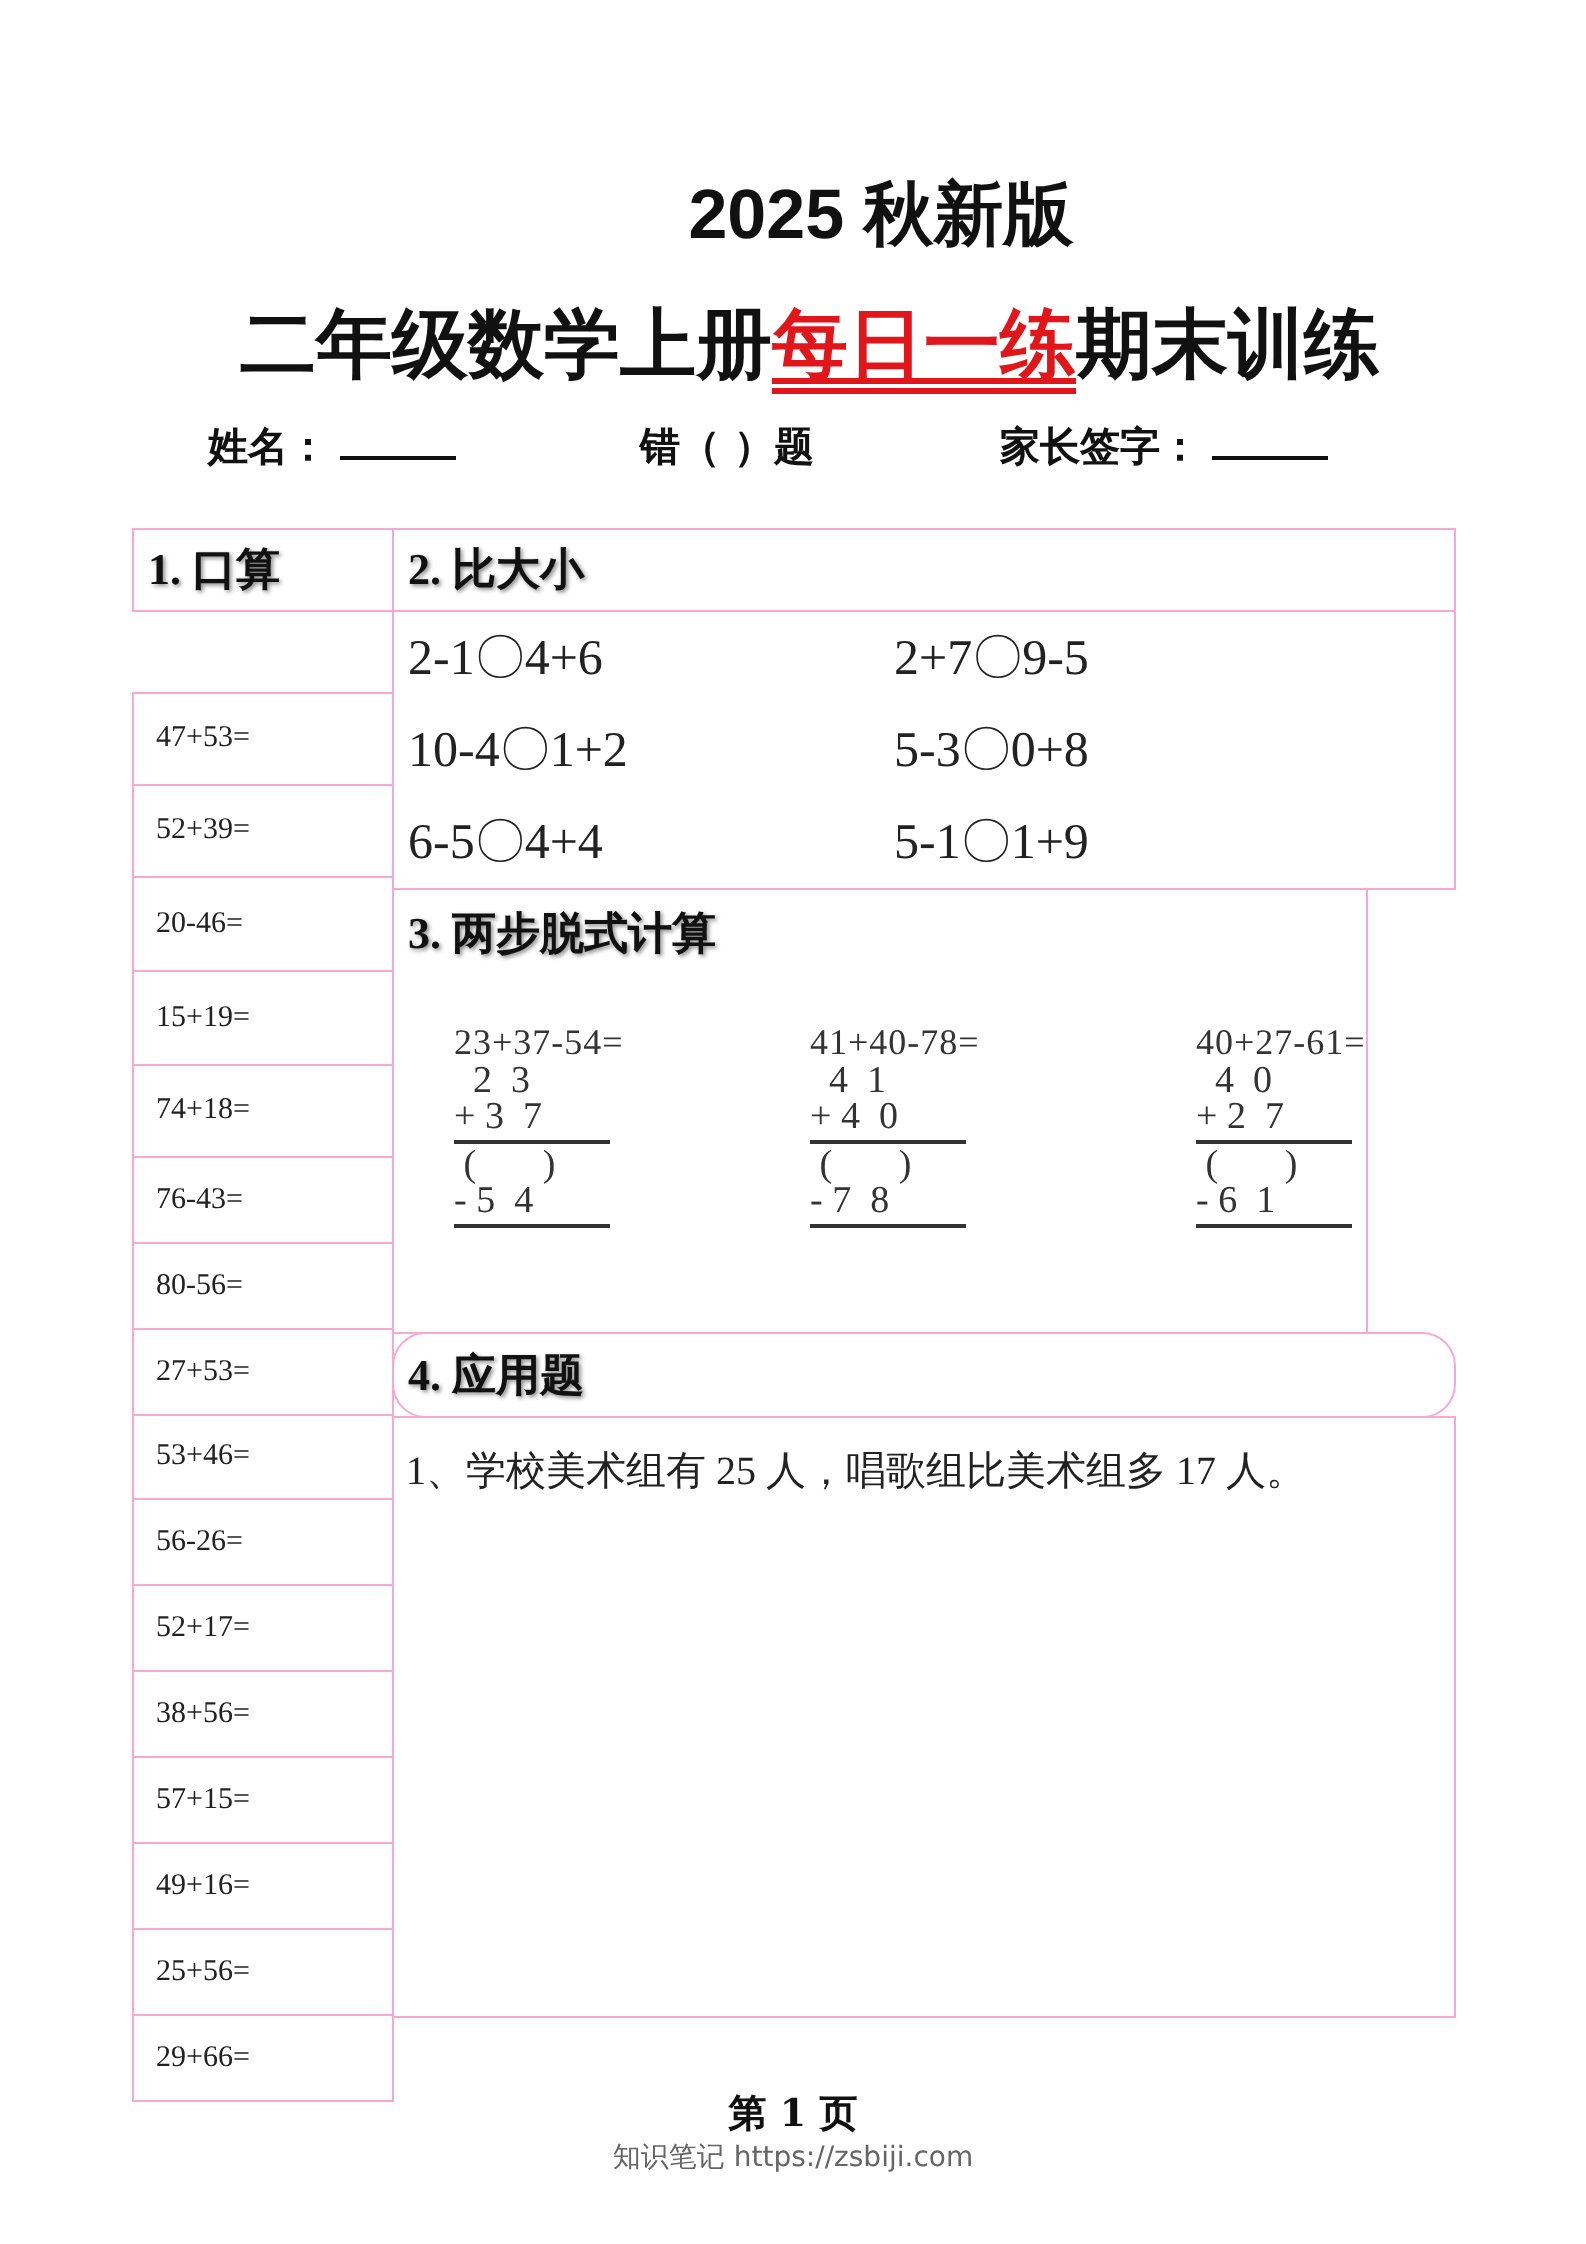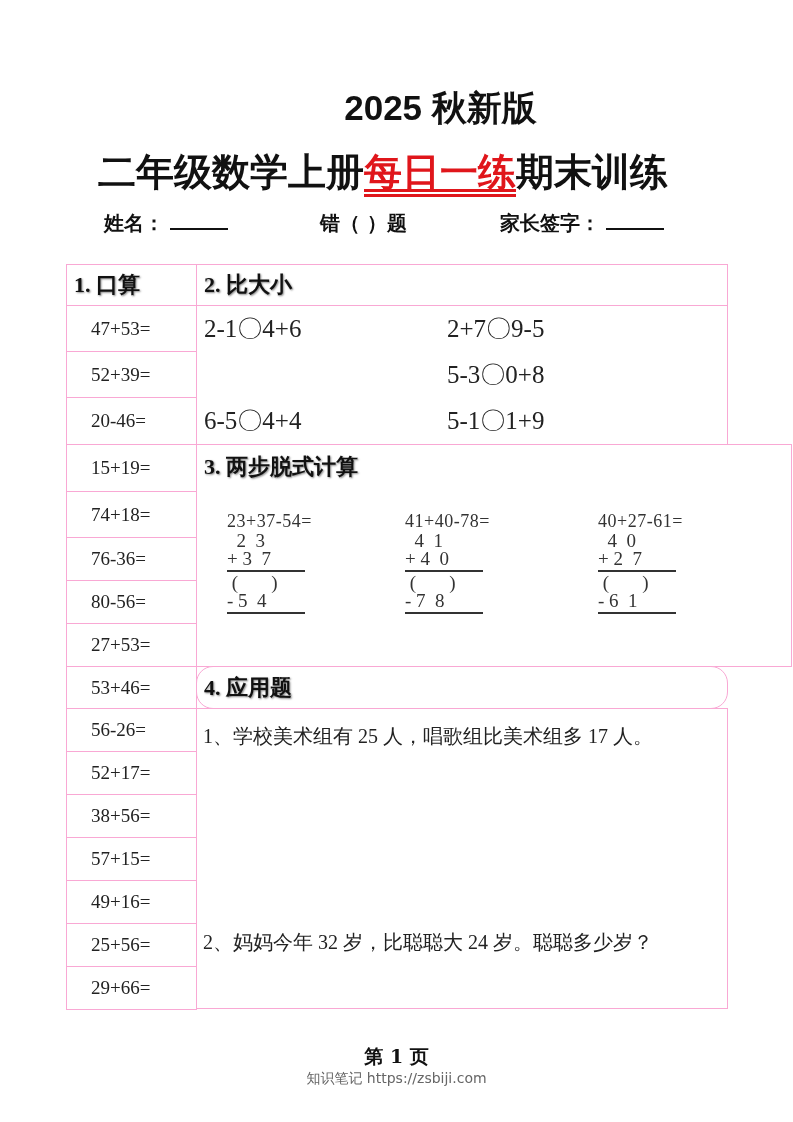--- a/index.html
+++ b/index.html
@@ -1,26 +1,26 @@
 <!DOCTYPE html>
 <html><head>
 <meta charset="utf-8">
 <style>
   html, body { margin: 0; padding: 0; background: #ffffff; }
   body { width: 793px; height: 1122px; position: relative; overflow: hidden; color: #111; }
   .abs { position: absolute; }
   .title1 { left: 0; width: 793px; top: 86px; text-align: center; font-family: "Liberation Sans", "DejaVu Sans", sans-serif; font-weight: bold; font-size: 35px; line-height: 44px; letter-spacing: 0px; padding-left: 44px; }
-  .title2 { left: 0; width: 766px; top: 148px; text-align: center; font-family: "DejaVu Sans", "Liberation Sans", sans-serif; font-weight: bold; font-size: 38px; line-height: 48px; white-space: nowrap; }
+  .title2 { left: 0; width: 766px; top: 148px; text-align: center; font-family: "DejaVu Sans", "Liberation Sans", sans-serif; font-weight: bold; font-size: 38px; line-height: 48px; white-space: nowrap; padding-left: 22px; }
   .title2 .red { color: #e0161b; text-decoration: underline; text-decoration-style: double; text-decoration-color: #e0161b; text-underline-offset: 4px; }
   .infoline { top: 208px; height: 30px; font-family: "DejaVu Sans", sans-serif; font-weight: bold; font-size: 20px; line-height: 30px; white-space: nowrap; }
   .blank { display: inline-block; width: 58px; border-bottom: 2px solid #111; height: 20px; vertical-align: baseline; margin-left: 6px; }
 
   .grid { left: 66px; top: 264px; width: 662px; }
   .cell { position: absolute; border: 1px solid #f9a8d4; box-sizing: border-box; background: #fff; }
-  .calc { font-family: "Liberation Serif", "DejaVu Serif", serif; font-size: 19px; color: #222; padding-left: 24px; display: flex; align-items: center; }
+  .calc { font-family: "Liberation Serif", "DejaVu Serif", serif; font-size: 15px; color: #222; padding-left: 11px; display: flex; align-items: center; margin-top: 41px; }
   .hdr { font-family: "Liberation Serif", "DejaVu Serif", serif; font-weight: bold; font-size: 22px; color: #111; padding-left: 7px; display: flex; align-items: center; text-shadow: 1px 1px 2px #888; }
   .cmp { font-family: "Liberation Serif", "DejaVu Serif", serif; font-size: 25px; color: #222; position: absolute; white-space: nowrap; }
   .vert { position: absolute; font-family: "Liberation Serif", "DejaVu Serif", serif; font-size: 18px; color: #333; width: 110px; }
   .vert .eq { font-size: 18px; white-space: nowrap; letter-spacing: 0.5px; }
   .vert .row { height: 18px; line-height: 18px; white-space: pre; font-size: 19px; }
   .vert .line { border-top: 2px solid #333; width: 78px; margin: 2px 0 2px 0; }
   .word { position: absolute; font-family: "Liberation Serif", "DejaVu Serif", serif; font-size: 20px; color: #222; white-space: nowrap; line-height: 42px; }
   .footer1 { left: 0; width: 793px; top: 1044px; text-align: center; font-family: "DejaVu Serif", serif; font-weight: bold; font-size: 19px; }
   .footer2 { left: 0; width: 793px; top: 1070px; text-align: center; font-family: "DejaVu Sans", sans-serif; font-size: 14px; color: #666; }
 </style>
@@ -35,42 +35,43 @@
 <div class="abs infoline" style="left:500px;"><span>家长签字：</span><span class="blank"></span></div>
 
 <div class="abs grid">
 
   <div class="cell hdr" style="left:0;top:0;width:131px;height:42px;">1. 口算</div>
   <div class="cell calc" style="left:0;top:41px;width:131px;height:47px;">47+53=</div>
   <div class="cell calc" style="left:0;top:87px;width:131px;height:47px;">52+39=</div>
   <div class="cell calc" style="left:0;top:133px;width:131px;height:48px;">20-46=</div>
   <div class="cell calc" style="left:0;top:180px;width:131px;height:48px;">15+19=</div>
   <div class="cell calc" style="left:0;top:227px;width:131px;height:47px;">74+18=</div>
-  <div class="cell calc" style="left:0;top:273px;width:131px;height:44px;">76-36=</div>
+  <div class="cell calc" style="left:0;top:273px;width:131px;height:44px;">76-43=</div>
   <div class="cell calc" style="left:0;top:316px;width:131px;height:44px;">80-56=</div>
   <div class="cell calc" style="left:0;top:359px;width:131px;height:44px;">27+53=</div>
   <div class="cell calc" style="left:0;top:402px;width:131px;height:43px;">53+46=</div>
   <div class="cell calc" style="left:0;top:444px;width:131px;height:44px;">56-26=</div>
   <div class="cell calc" style="left:0;top:487px;width:131px;height:44px;">52+17=</div>
   <div class="cell calc" style="left:0;top:530px;width:131px;height:44px;">38+56=</div>
   <div class="cell calc" style="left:0;top:573px;width:131px;height:44px;">57+15=</div>
   <div class="cell calc" style="left:0;top:616px;width:131px;height:44px;">49+16=</div>
   <div class="cell calc" style="left:0;top:659px;width:131px;height:44px;">25+56=</div>
   <div class="cell calc" style="left:0;top:702px;width:131px;height:44px;">29+66=</div>
 
   <div class="cell hdr" style="left:130px;top:0;width:532px;height:42px;">2. 比大小</div>
   <div class="cell" style="left:130px;top:41px;width:532px;height:140px;">
     <div class="cmp" style="left:7px;top:6px;">2-1〇4+6</div>
     <div class="cmp" style="left:250px;top:6px;">2+7〇9-5</div>
+    <div class="cmp" style="left:7px;top:52px;">10-4〇1+2</div>
     <div class="cmp" style="left:250px;top:52px;">5-3〇0+8</div>
     <div class="cmp" style="left:7px;top:98px;">6-5〇4+4</div>
     <div class="cmp" style="left:250px;top:98px;">5-1〇1+9</div>
   </div>
 
-  <div class="cell" style="left:130px;top:180px;width:596px;height:223px;">
+  <div class="cell" style="left:130px;top:180px;width:488px;height:223px;">
     <div class="hdr" style="position:absolute;left:0;top:4px;height:36px;border:none;">3. 两步脱式计算</div>
 
     <div class="vert" style="left:30px;top:66px;">
       <div class="eq">23+37-54=</div>
       <div class="row">  2  3</div>
       <div class="row">+ 3  7</div>
       <div class="line"></div>
       <div class="row"> (       )</div>
       <div class="row">- 5  4</div>
       <div class="line"></div>
@@ -93,18 +94,17 @@
       <div class="line"></div>
       <div class="row"> (       )</div>
       <div class="row">- 6  1</div>
       <div class="line"></div>
     </div>
   </div>
 
   <div class="cell hdr" style="left:130px;top:402px;width:532px;height:43px;border-radius:17px;">4. 应用题</div>
   <div class="cell" style="left:130px;top:444px;width:532px;height:301px;">
     <div class="word" style="left:6px;top:6px;">1、学校美术组有 25 人，唱歌组比美术组多 17 人。</div>
-    <div class="word" style="left:6px;top:212px;">2、妈妈今年 32 岁，比聪聪大 24 岁。聪聪多少岁？</div>
   </div>
 </div>
 
 <div class="abs footer1">第 1 页</div>
 <div class="abs footer2">知识笔记 https://zsbiji.com</div>
 
 </body></html>

